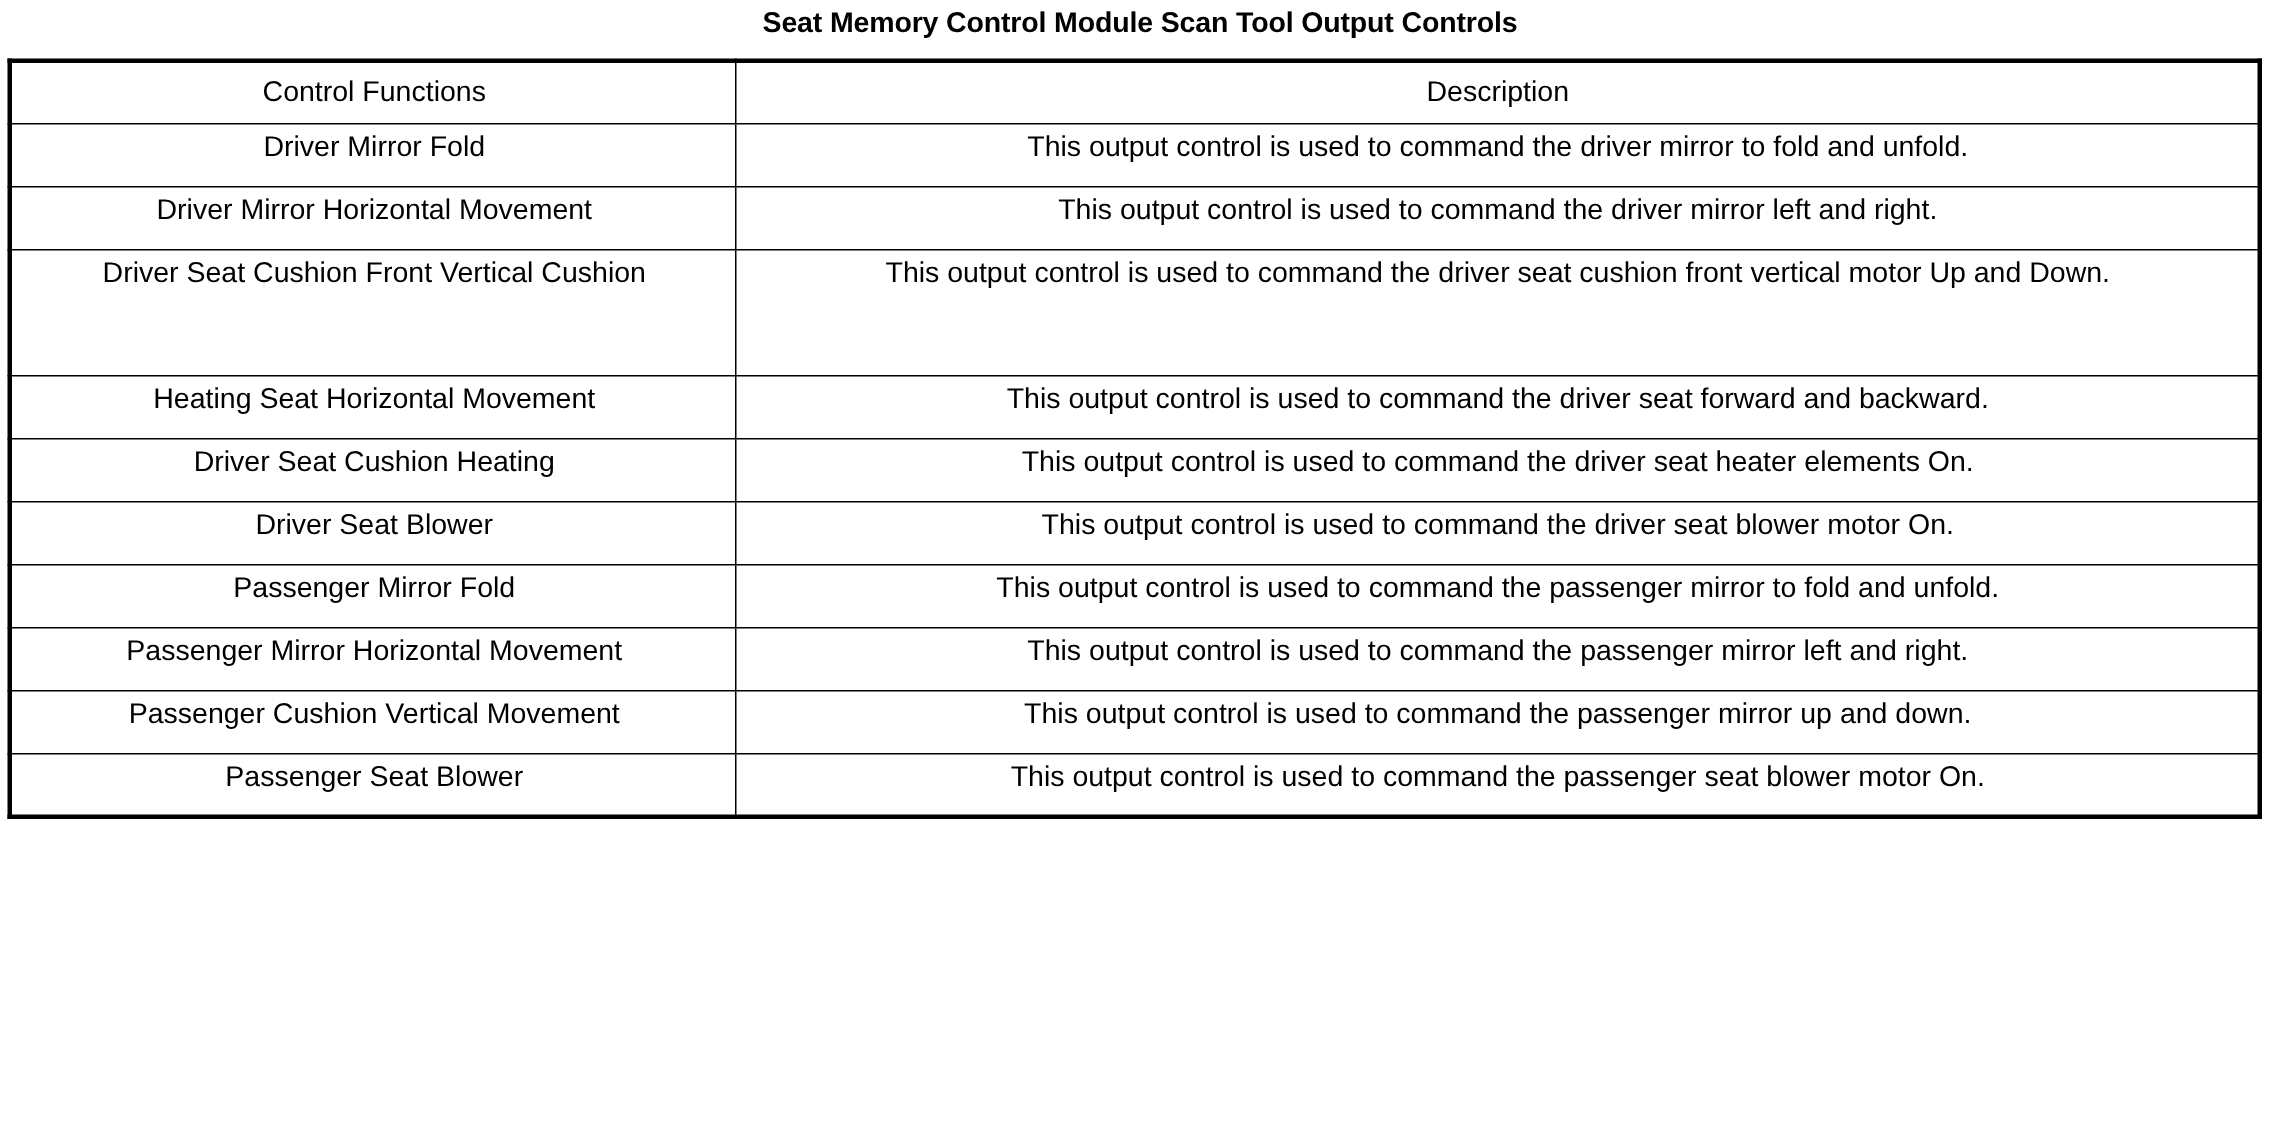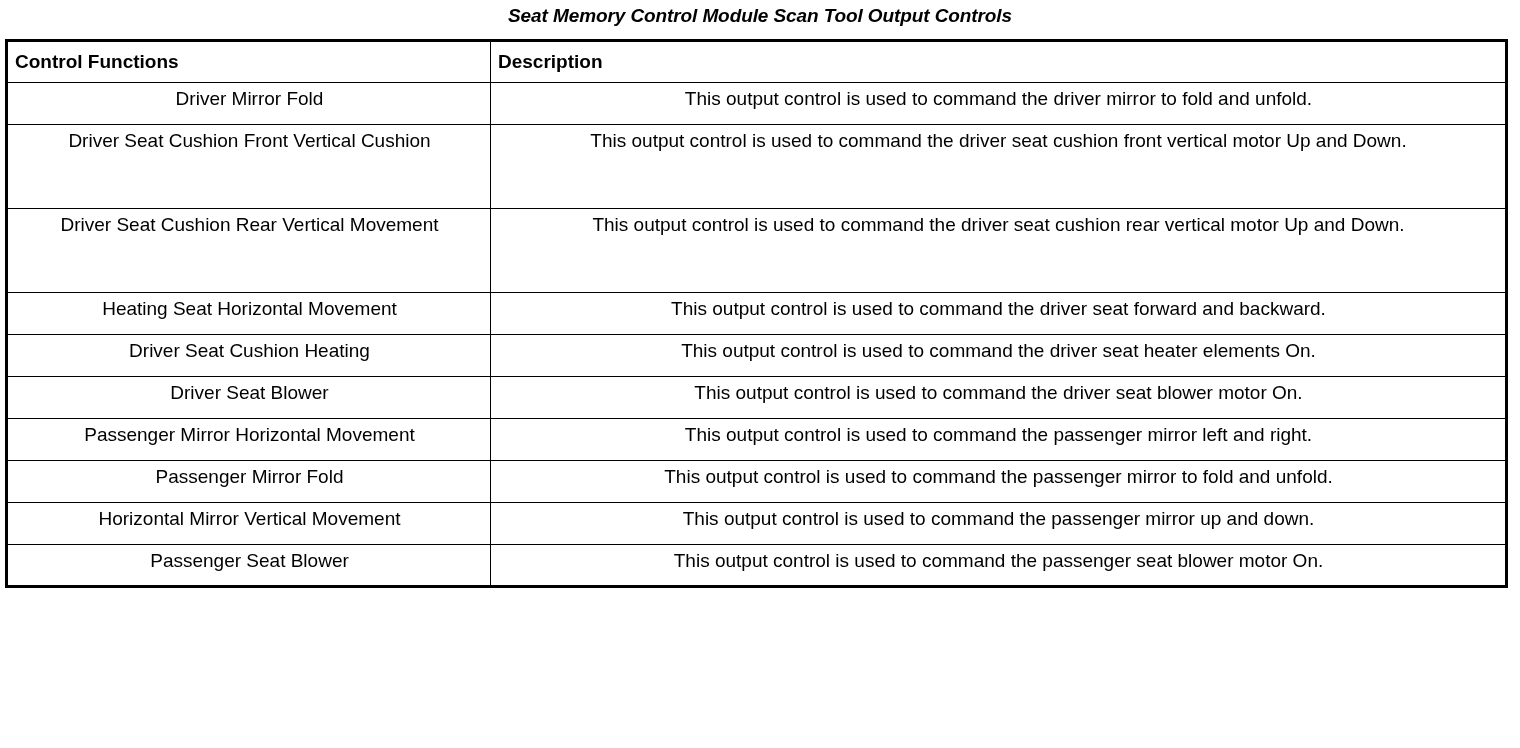--- a/index.html
+++ b/index.html
@@ -21,21 +21,20 @@
     box-sizing: border-box;
   }
   .doc-title {
     text-align: center;
     font-size: 19px;
     font-weight: bold;
     line-height: 1;
     padding-top: 6px;
     padding-bottom: 0;
     letter-spacing: -0.1px;
-    font-style: italic;
   }
   .table-wrap {
     position: absolute;
     left: 5px;
     top: 39px;
     width: 1500px;
   }
   table.scan-table {
     border-collapse: collapse;
     table-layout: fixed;
@@ -47,22 +46,22 @@
   table.scan-table th,
   table.scan-table td {
     border: 1px solid #000000;
     vertical-align: top;
     font-size: 19px;
     line-height: 1.22;
     padding: 4px 6px 4px 7px;
     box-sizing: border-box;
   }
   table.scan-table thead th {
-    text-align: left;
-    font-weight: bold;
+    text-align: center;
+    font-weight: normal;
     height: 42px;
     vertical-align: middle;
     padding-top: 3px;
     padding-bottom: 3px;
   }
   table.scan-table tbody td {
     text-align: center;
     font-weight: normal;
     height: 42px;
   }
@@ -87,50 +86,50 @@
         <tr>
           <th>Control Functions</th>
           <th>Description</th>
         </tr>
       </thead>
       <tbody id="table-body">
           <tr>
             <td>Driver Mirror Fold</td>
             <td>This output control is used to command the driver mirror to fold and unfold.</td>
           </tr>
+          <tr>
+            <td>Driver Mirror Horizontal Movement</td>
+            <td>This output control is used to command the driver mirror left and right.</td>
+          </tr>
           <tr class="tall">
             <td>Driver Seat Cushion Front Vertical Cushion</td>
             <td>This output control is used to command the driver seat cushion front vertical motor Up and Down.</td>
-          </tr>
-          <tr class="tall">
-            <td>Driver Seat Cushion Rear Vertical Movement</td>
-            <td>This output control is used to command the driver seat cushion rear vertical motor Up and Down.</td>
           </tr>
           <tr>
             <td>Heating Seat Horizontal Movement</td>
             <td>This output control is used to command the driver seat forward and backward.</td>
           </tr>
           <tr>
             <td>Driver Seat Cushion Heating</td>
             <td>This output control is used to command the driver seat heater elements On.</td>
           </tr>
           <tr>
             <td>Driver Seat Blower</td>
             <td>This output control is used to command the driver seat blower motor On.</td>
           </tr>
           <tr>
+            <td>Passenger Mirror Fold</td>
+            <td>This output control is used to command the passenger mirror to fold and unfold.</td>
+          </tr>
+          <tr>
             <td>Passenger Mirror Horizontal Movement</td>
             <td>This output control is used to command the passenger mirror left and right.</td>
           </tr>
           <tr>
-            <td>Passenger Mirror Fold</td>
-            <td>This output control is used to command the passenger mirror to fold and unfold.</td>
-          </tr>
-          <tr>
-            <td>Horizontal Mirror Vertical Movement</td>
+            <td>Passenger Cushion Vertical Movement</td>
             <td>This output control is used to command the passenger mirror up and down.</td>
           </tr>
           <tr>
             <td>Passenger Seat Blower</td>
             <td>This output control is used to command the passenger seat blower motor On.</td>
           </tr>
         </tbody>
     </table>
   </div>
 

